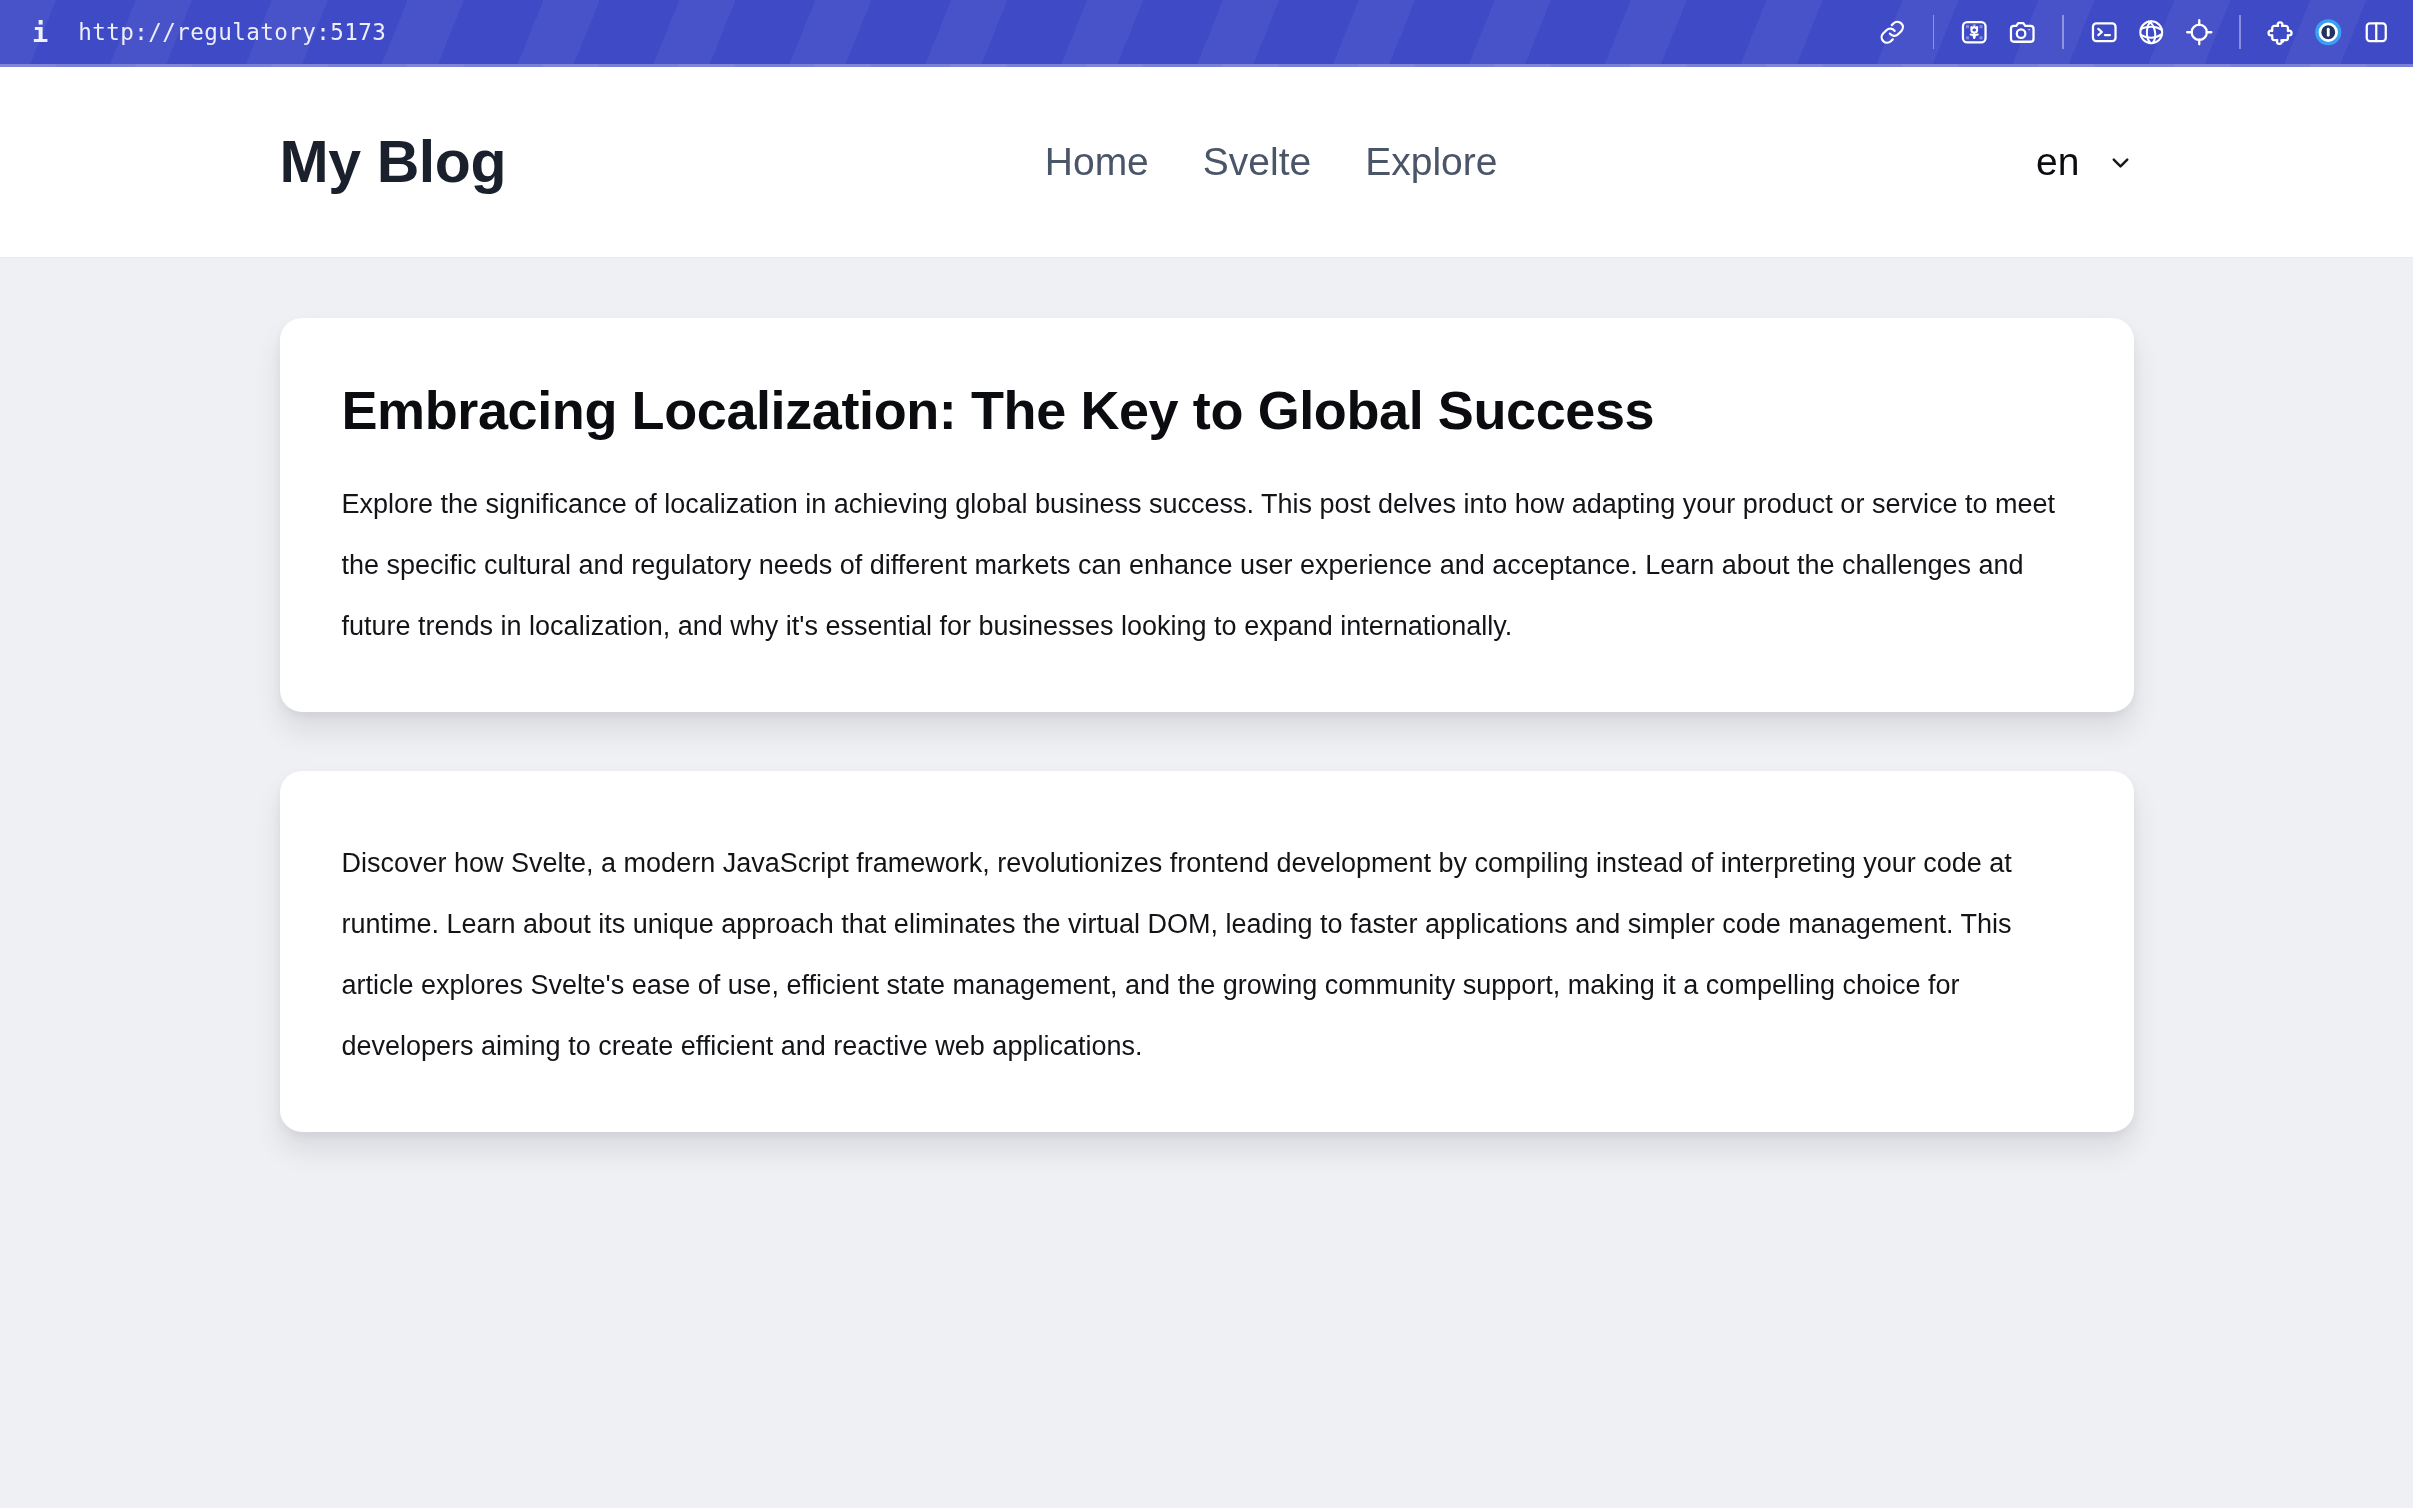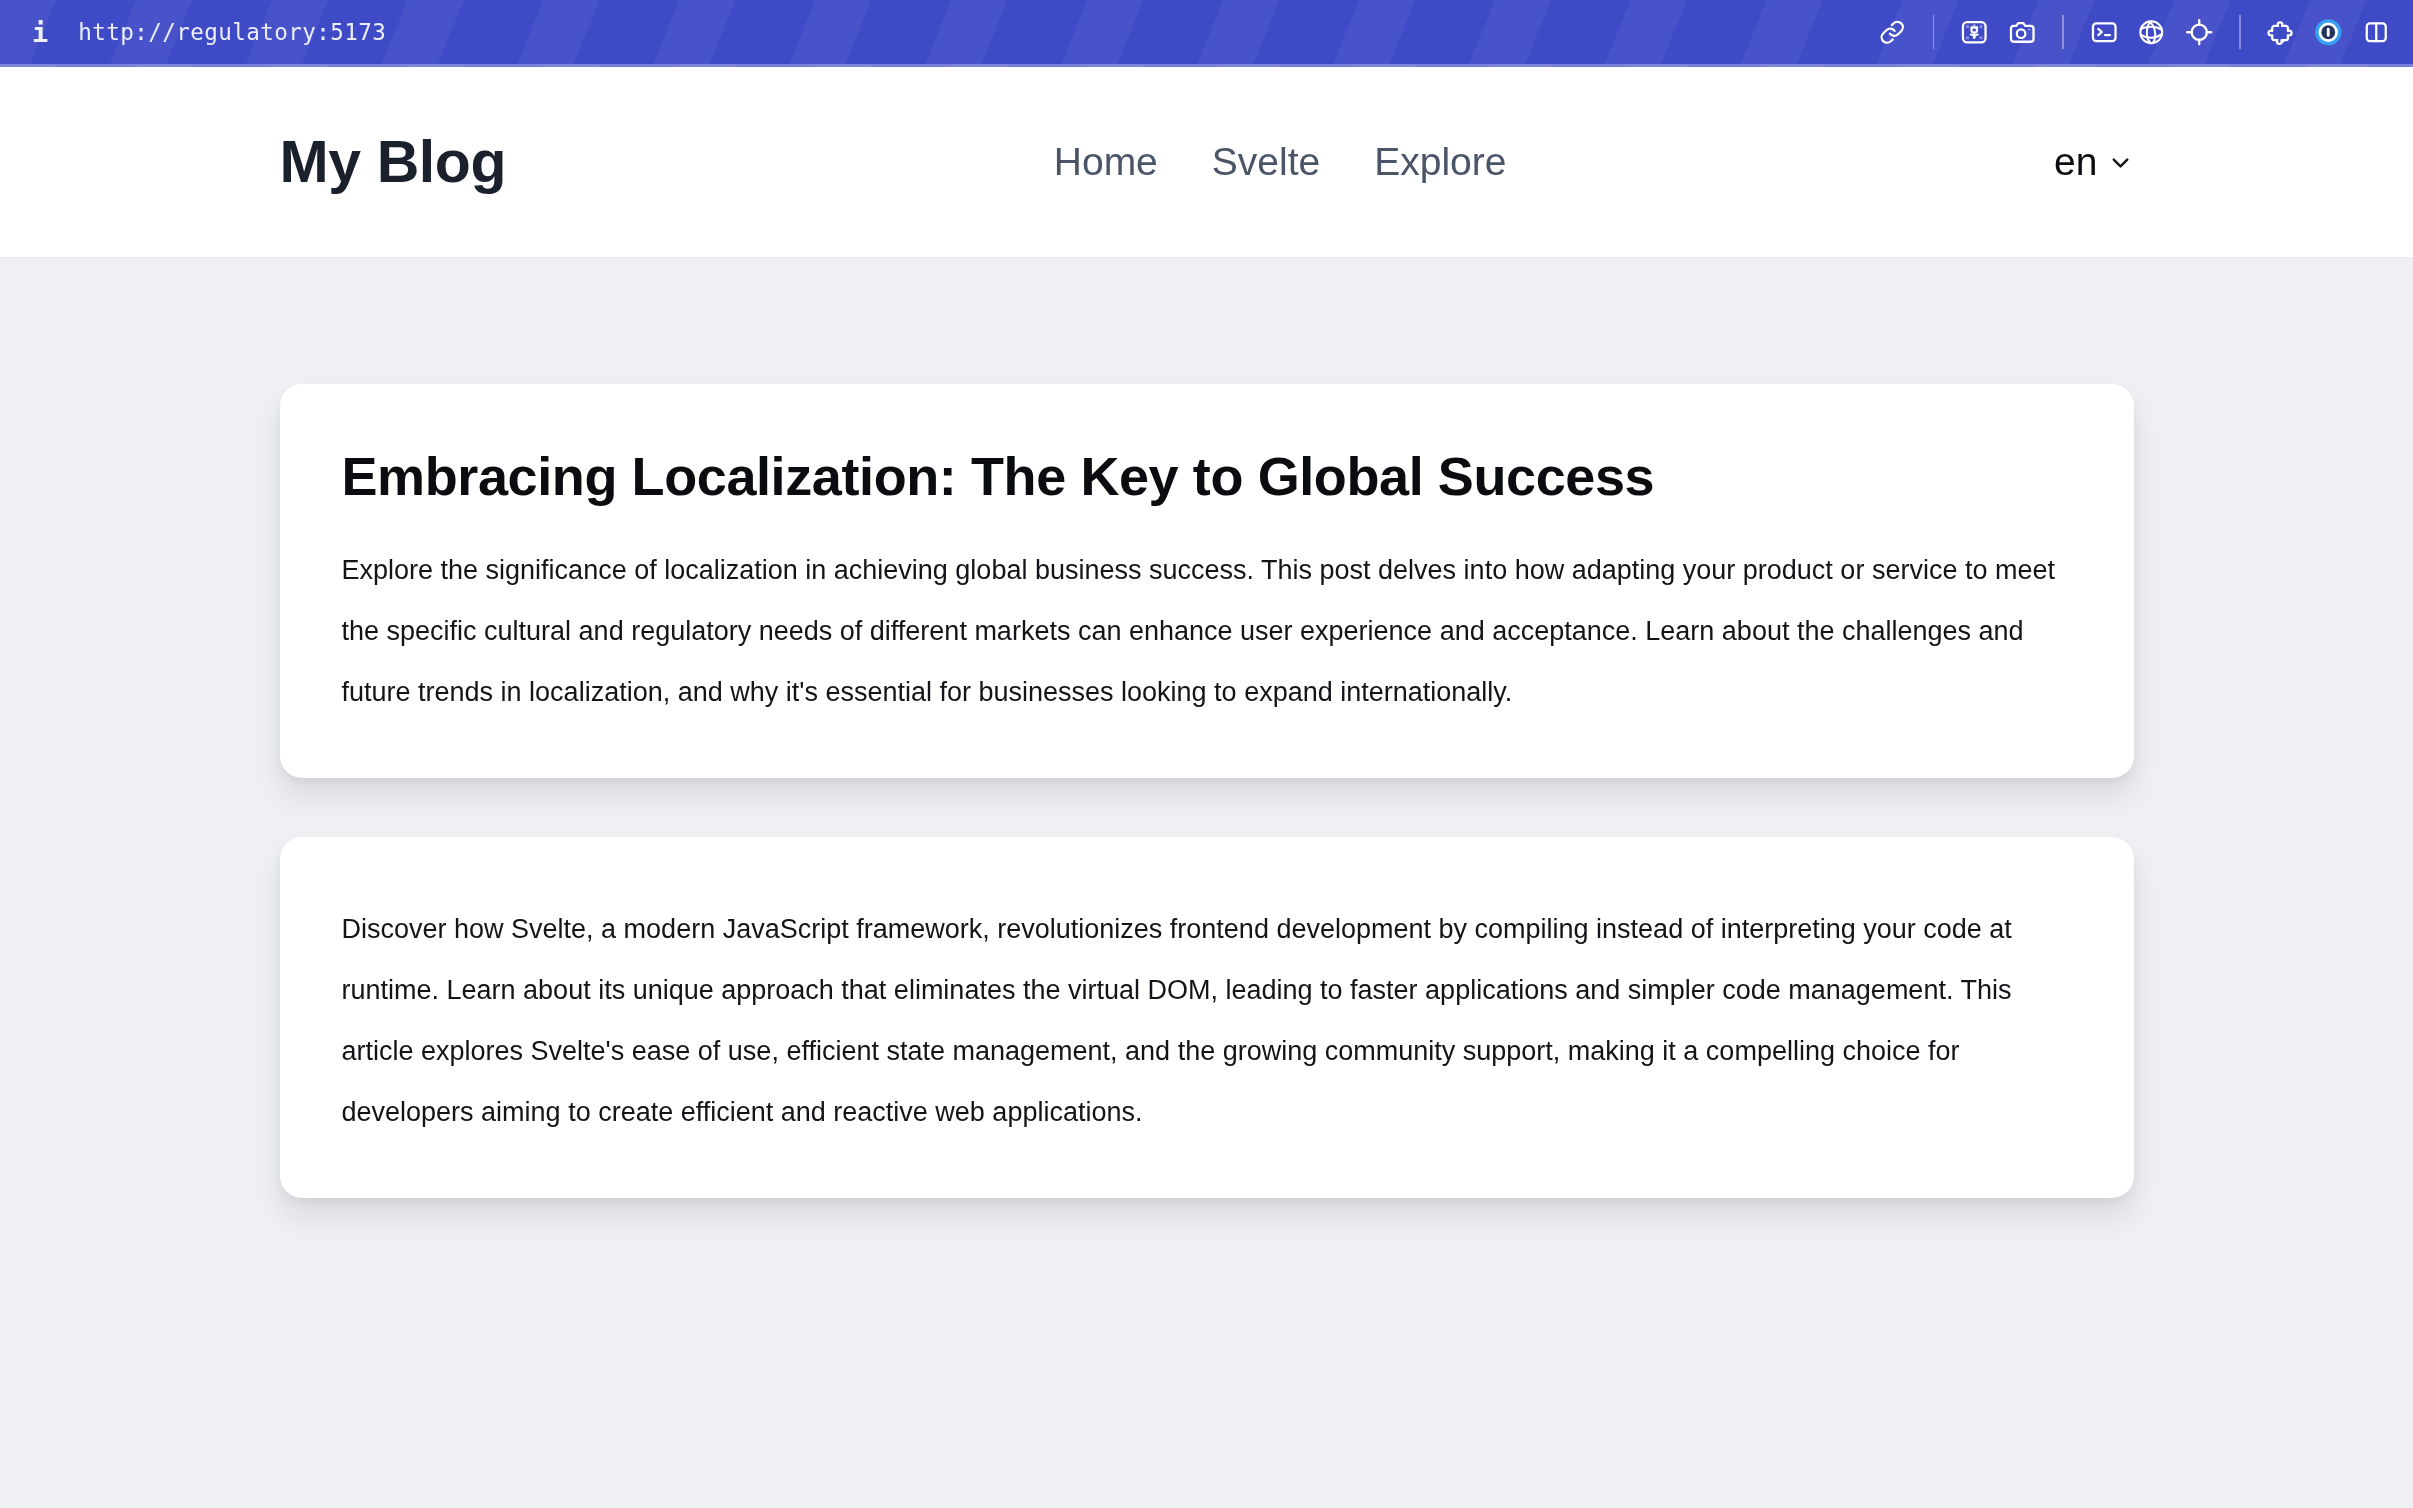--- a/index.html
+++ b/index.html
@@ -63,28 +63,28 @@
   .site-title {
     margin: 0;
     font-size: 59px; font-weight: 700;
     color: #1a202c; letter-spacing: -0.4px;
   }
   .main-nav { display: flex; align-items: flex-start; gap: 54px; }
   .nav-link {
     font-size: 39px; color: #4a5568; text-decoration: none; cursor: pointer;
   }
   .lang-select {
-    display: flex; align-items: center; gap: 9px;
+    display: flex; align-items: center; gap: 27px;
     cursor: pointer;
   }
   .lang-value { font-size: 39px; color: #0c0d10; }
   .chevron svg { width: 27px; height: 27px; display: block; }
 
   
-  .main-content { padding-top: 80px; margin-top: 46px; }
+  .main-content { padding-top: 60px; }
   .post-card {
     width: 1854px;
     margin: 0 auto 59px;
     background: #ffffff;
     border-radius: 22px;
     padding: 62px 62px 55px;
     box-shadow: 0 18.4px 28.5px rgba(20, 24, 48, 0.09), 0 5px 10px rgba(20, 24, 48, 0.05);
   }
   .post-title {
     margin: 0 0 34px;

